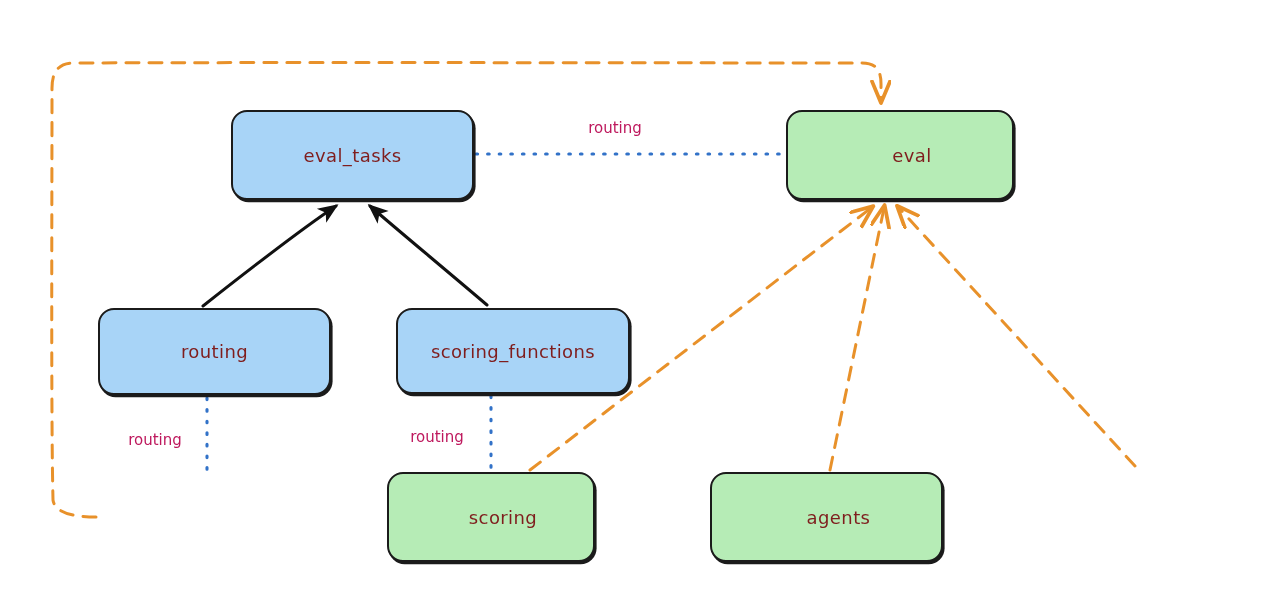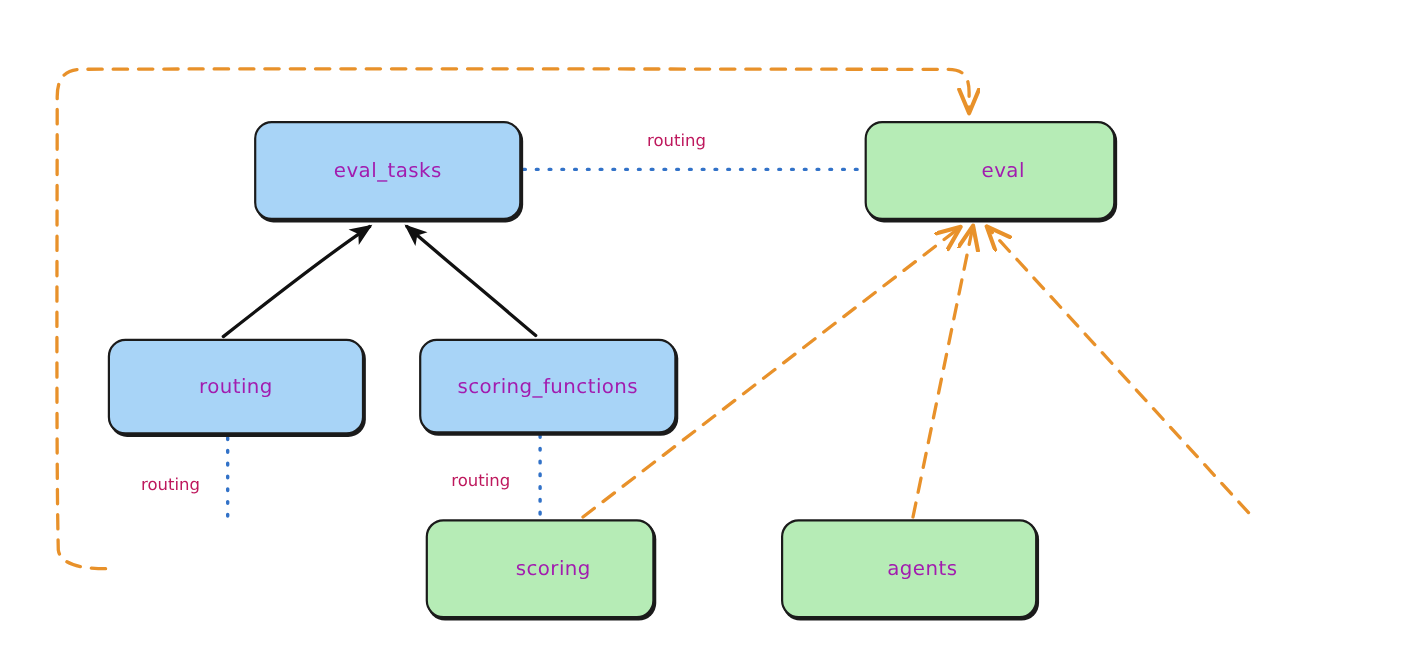--- a/index.html
+++ b/index.html
@@ -34,21 +34,21 @@
     display: flex;
     align-items: center;
     justify-content: center;
     border: 2.6px solid #1b1b1b;
     border-radius: 16px;
     box-shadow: 1.6px 2.2px 0 0 #1b1b1b;
   }
   .node .node-label {
     font-family: "DejaVu Sans", sans-serif;
     font-size: 18px;
-    color: #a21caf;
+    color: #7f1d1d;
     letter-spacing: 0.4px;
     white-space: nowrap;
     user-select: none;
   }
   .node.api {
     background: #a8d4f7;
   }
   .node.provider {
     background: #b6ecb6;
     padding-left: 24px;
@@ -116,21 +116,21 @@
   </div>
 
   <div class="node provider" style="left:786px; top:110px; width:228px; height:90px;">
     <span class="node-label">eval</span>
   </div>
 
   <div class="node api" style="left:98px; top:308px; width:233px; height:87px;">
     <span class="node-label">routing</span>
   </div>
 
-  <div class="node api" style="left:381px; top:308px; width:234px; height:86px;">
+  <div class="node api" style="left:396px; top:308px; width:234px; height:86px;">
     <span class="node-label">scoring_functions</span>
   </div>
 
 
   <div class="node provider" style="left:387px; top:472px; width:208px; height:90px;">
     <span class="node-label">scoring</span>
   </div>
 
   <div class="node provider" style="left:710px; top:472px; width:233px; height:90px;justify-content:center;">
     <span class="node-label">agents</span>

